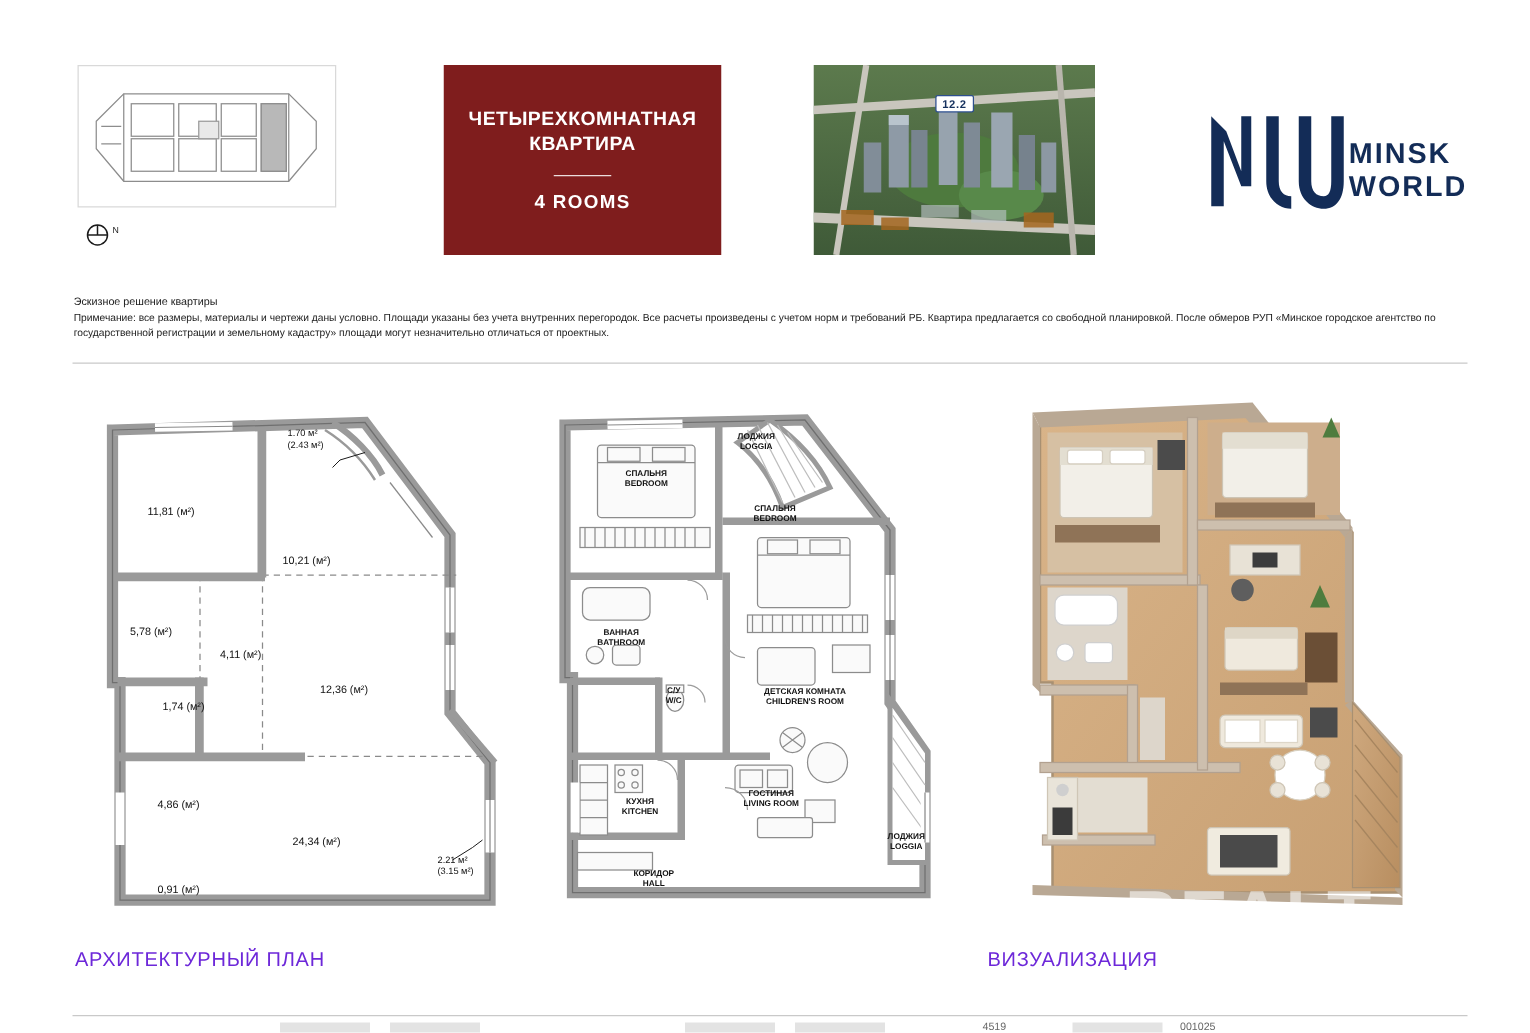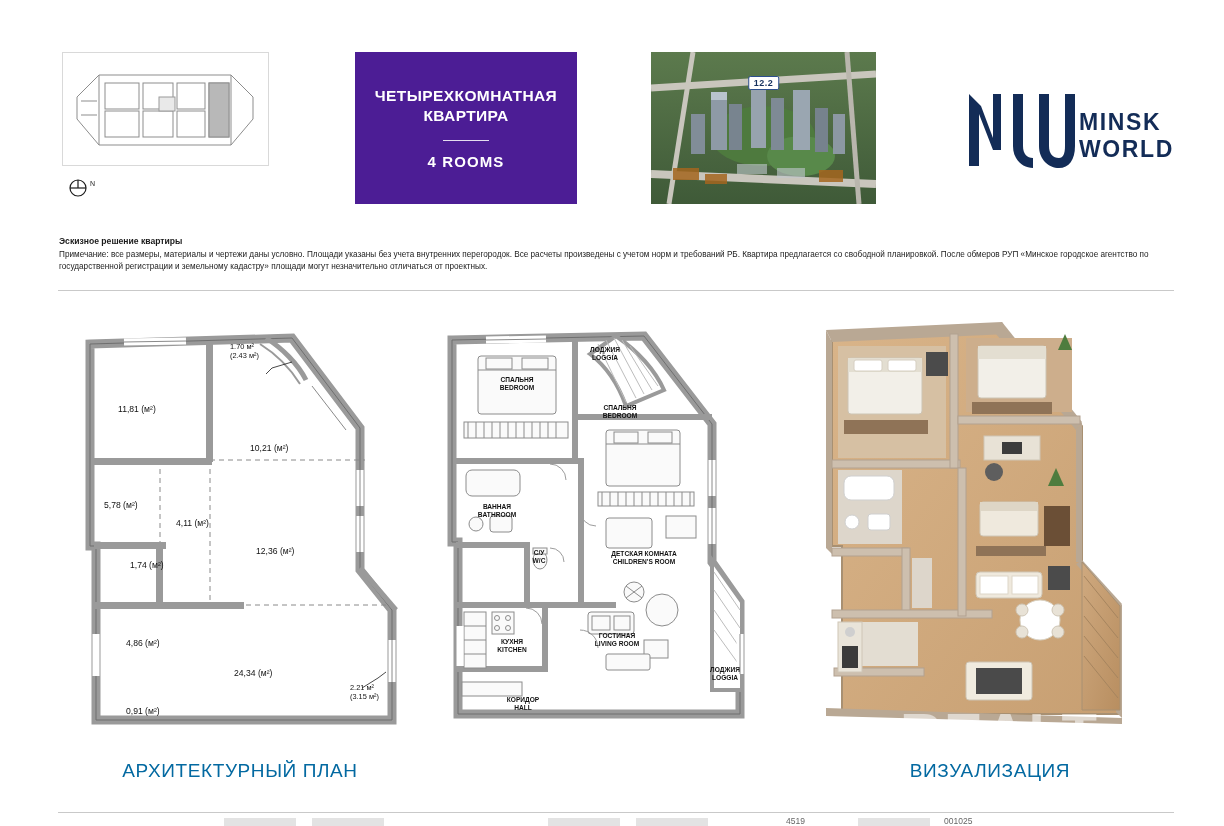--- a/index.html
+++ b/index.html
@@ -22,21 +22,21 @@
   .keyplan{
     position:absolute;left:62px;top:52px;width:205px;height:112px;
     border:1px solid #d9d9d9;background:#fff;
   }
   .keyplan svg{display:block;}
   .compass{
     position:absolute;left:66px;top:175px;width:40px;height:26px;
   }
   .title-box{
     position:absolute;left:355px;top:52px;width:222px;height:152px;
-    background:#4c1d95;color:#ffffff;
+    background:#7f1d1d;color:#ffffff;
     display:flex;flex-direction:column;align-items:center;justify-content:center;
     text-align:center;
   }
   .title-box .t1{
     font-size:15.5px;font-weight:bold;letter-spacing:.4px;line-height:20px;
   }
   .title-box .rule{
     width:46px;height:1px;background:#ffffff;opacity:.85;margin:14px 0 12px;
   }
   .title-box .t2{
@@ -60,36 +60,36 @@
   .logo .mark{margin-top:6px;}
   .logo .word{
     margin-top:14px;font-size:23px;font-weight:bold;color:#132c57;
     letter-spacing:1.6px;
   }
   
   .notes{
     position:absolute;left:59px;top:236px;width:1115px;
   }
   .notes .n-title{
-    font-size:8.6px;font-weight:bold;color:#1b1b1b;margin-bottom:3px;
+    font-size:8.6px;font-weight:normal;color:#1b1b1b;margin-bottom:3px;
   }
   .notes .n-body{
     font-size:8.2px;line-height:11.5px;color:#1b1b1b;
   }
   .hr{
     position:absolute;left:58px;top:290px;width:1116px;height:1px;background:#c9c9c9;
   }
   .hr-bottom{
     position:absolute;left:58px;top:812px;width:1116px;height:1px;background:#c9c9c9;
   }
   
   .panel{position:absolute;}
   .panel-caption{
-    position:absolute;text-align:center;width:100%;
-    font-size:19px;letter-spacing:.6px;color:#0369a1;
+    position:absolute;width:100%;
+    font-size:16px;letter-spacing:.6px;color:#6d28d9;
   }
   #panel-arch{left:60px;top:310px;width:360px;height:430px;}
   #panel-sketch{left:430px;top:310px;width:340px;height:430px;}
   #panel-visual{left:790px;top:310px;width:400px;height:430px;}
   .cap-arch{left:60px;top:760px;width:360px;}
   .cap-sketch{left:430px;top:760px;width:340px;}
   .cap-visual{left:790px;top:760px;width:400px;}
 
   .area-label{
     position:absolute;font-size:8.6px;color:#111;white-space:nowrap;
@@ -290,21 +290,21 @@
         <path d="M318 368 L302 378"></path>
         <path d="M318 368 L326 362"></path>
       </g>
     </svg>
 
     
     <div class="area-label small" style="left:170px;top:32px;">
       <span>1.70 м²</span><br><span>(2.43 м²)</span>
     </div>
     <div class="area-label" style="left:58px;top:94px;">11,81 (м²)</div>
-    <div class="area-label" style="left:190px;top:133px;">10,21 (м²)</div>
+    <div class="area-label" style="left:166px;top:133px;">10,21 (м²)</div>
     <div class="area-label" style="left:44px;top:190px;">5,78 (м²)</div>
     <div class="area-label" style="left:116px;top:208px;">4,11 (м²)</div>
     <div class="area-label" style="left:70px;top:250px;">1,74 (м²)</div>
     <div class="area-label" style="left:196px;top:236px;">12,36 (м²)</div>
     <div class="area-label" style="left:66px;top:328px;">4,86 (м²)</div>
     <div class="area-label" style="left:174px;top:358px;">24,34 (м²)</div>
     <div class="area-label" style="left:66px;top:396px;">0,91 (м²)</div>
     <div class="area-label small" style="left:290px;top:373px;">
       <span>2.21 м²</span><br><span>(3.15 м²)</span>
     </div>

